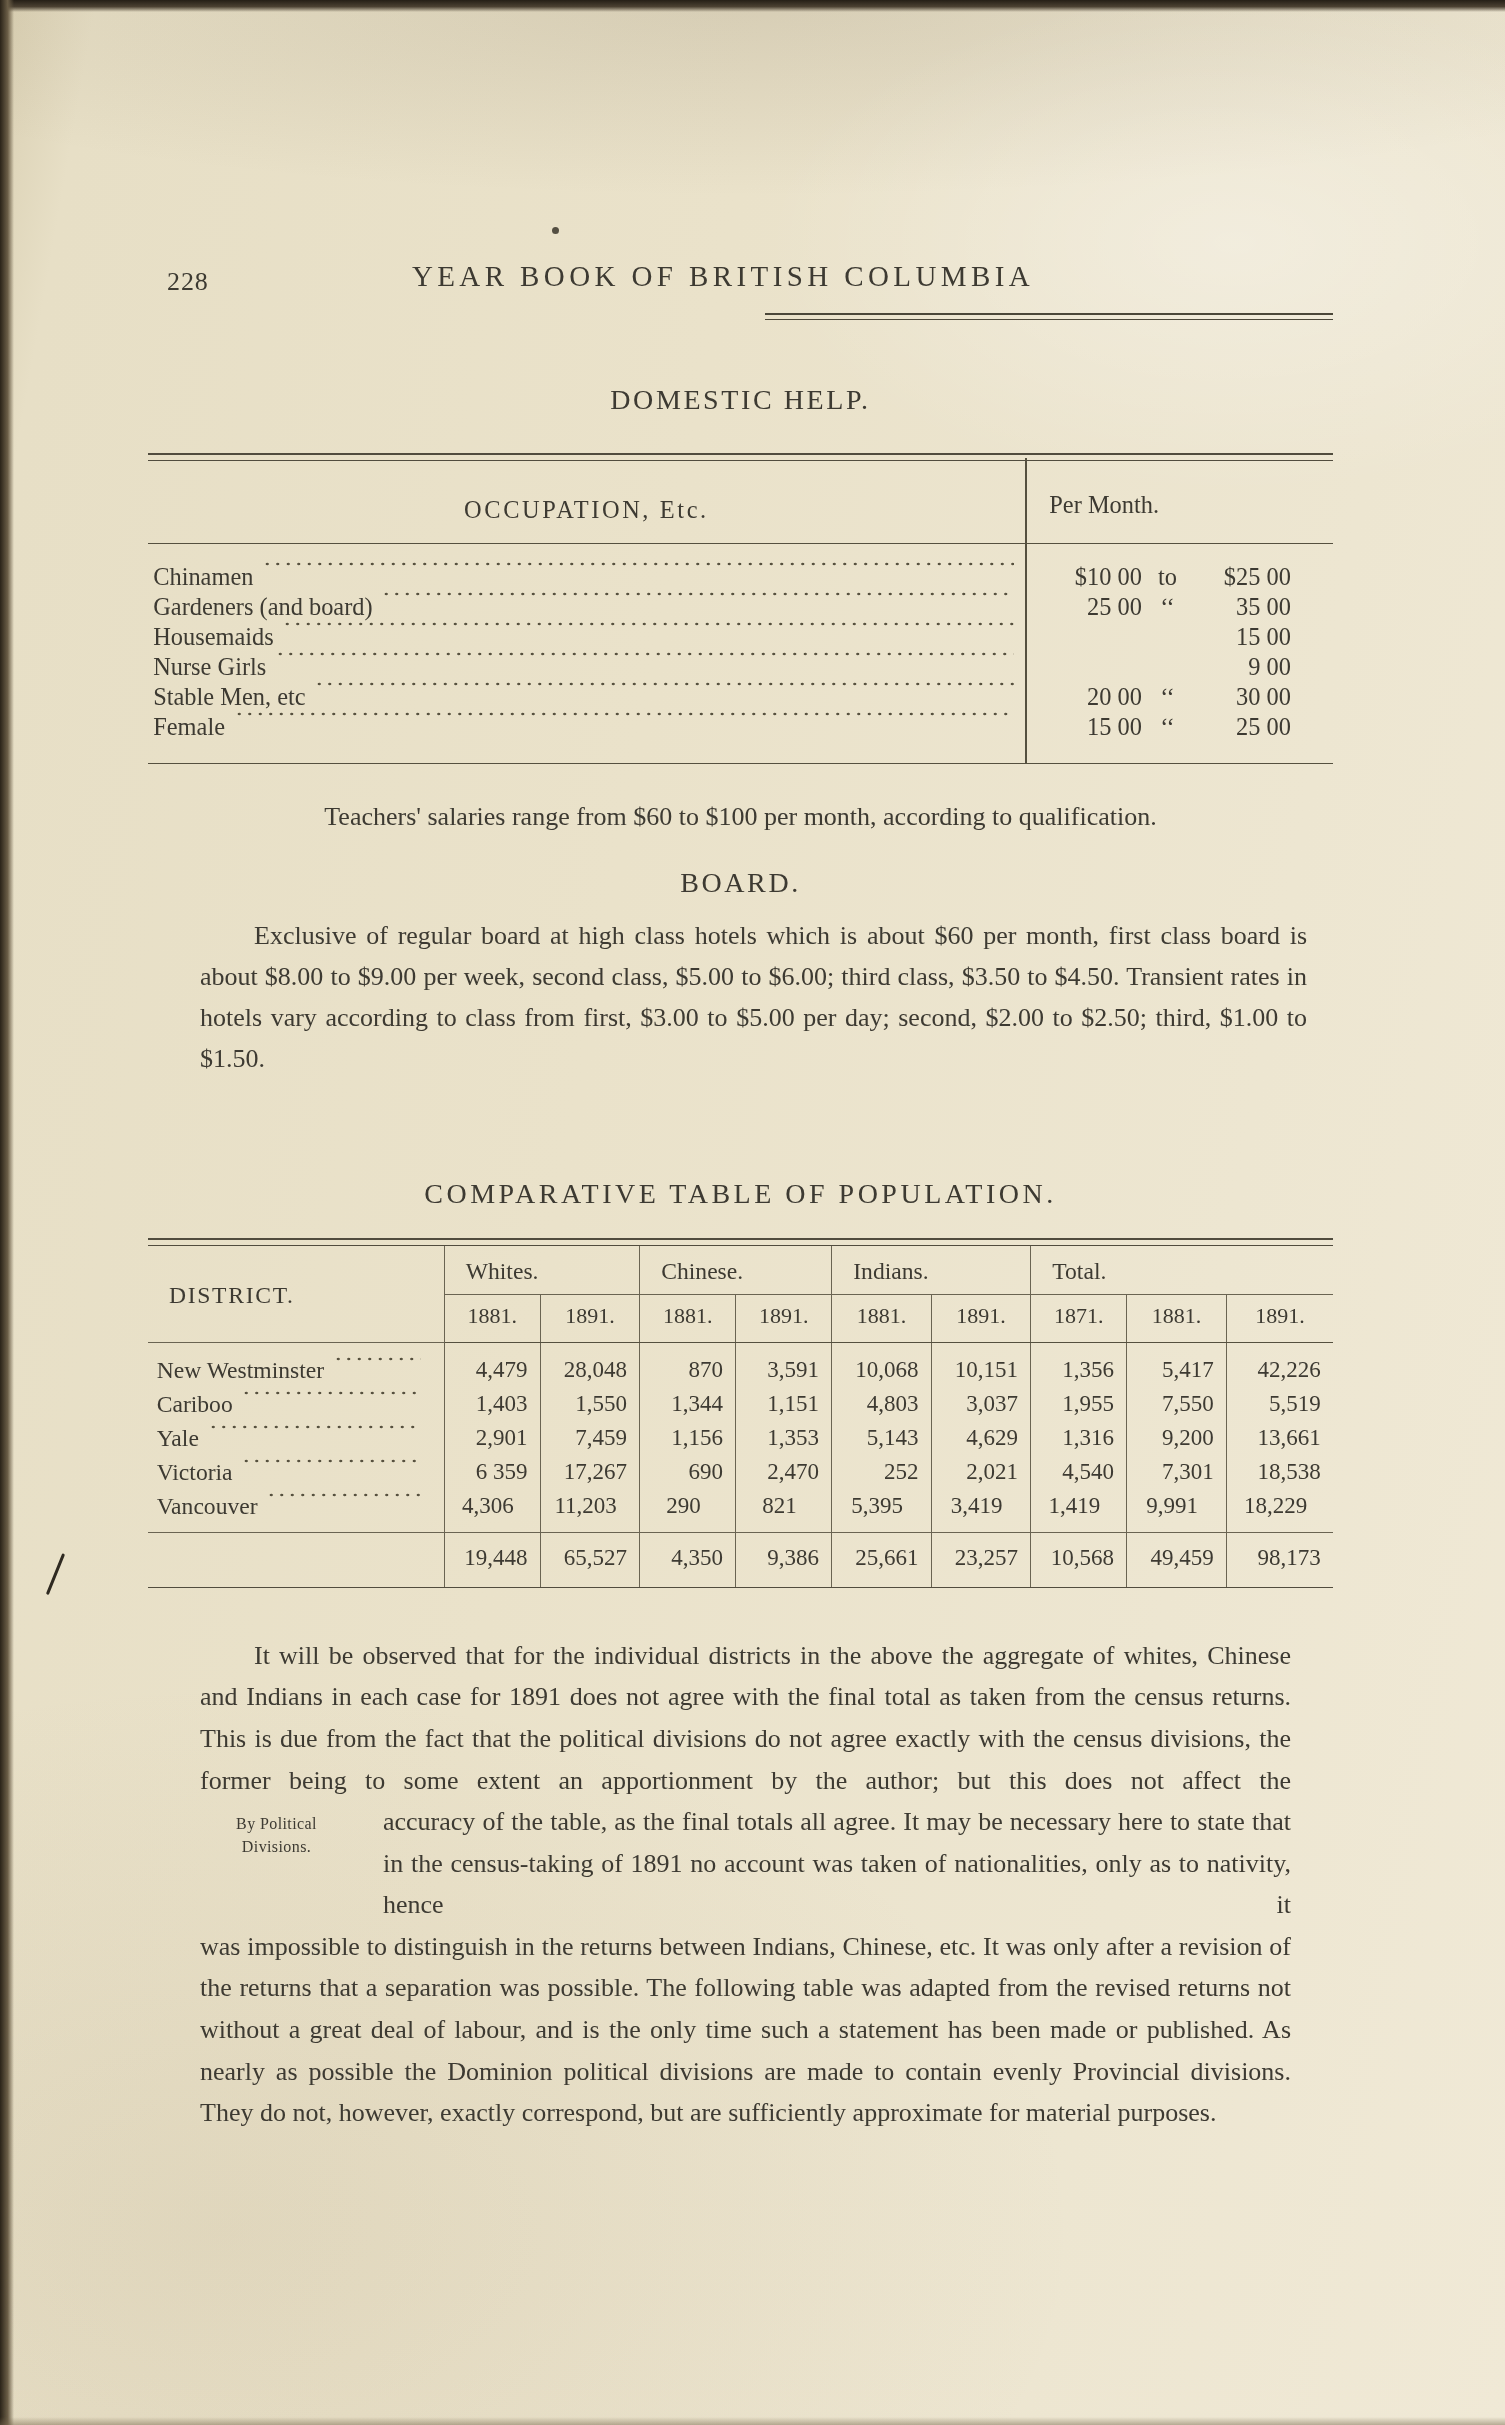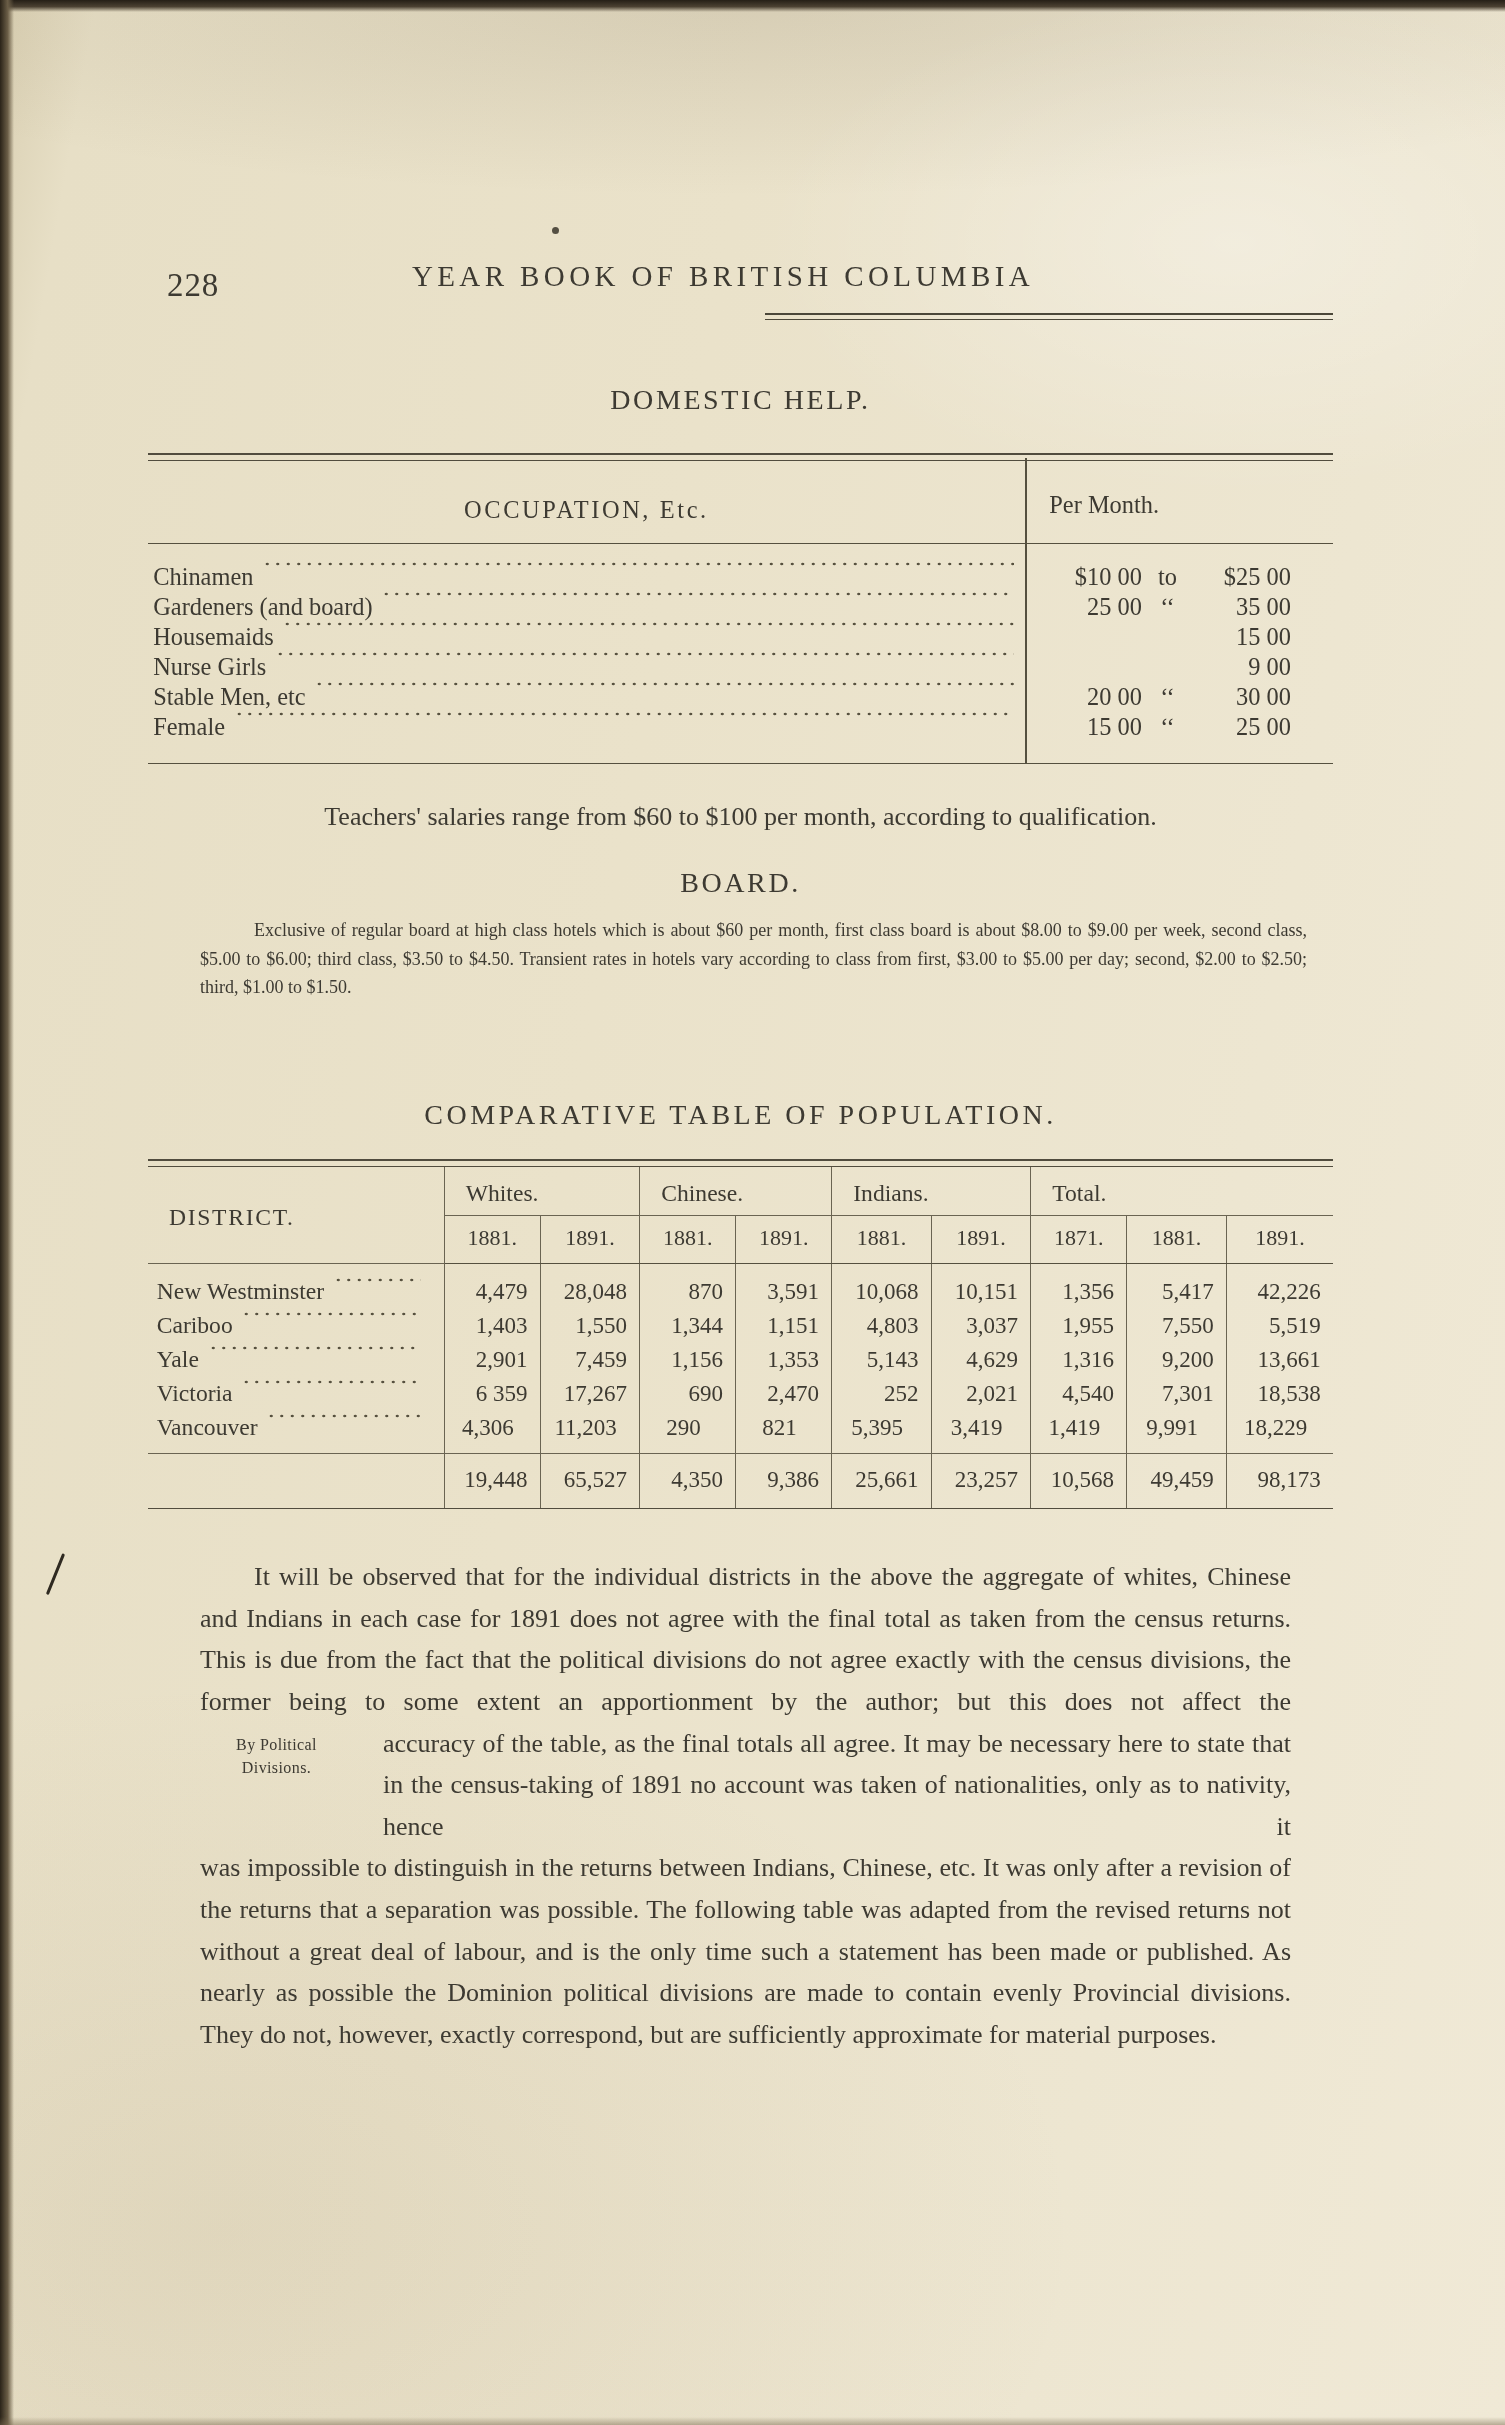--- a/index.html
+++ b/index.html
@@ -21,21 +21,21 @@
     background:linear-gradient(90deg,#2a2318 0%,#6b5e47 55%,rgba(107,94,71,0) 100%);}
   .edge-bottom{position:absolute;bottom:0;left:0;right:0;height:8.7px;
     background:linear-gradient(0deg,rgba(120,105,78,.55),rgba(120,105,78,0));}
   .ink-dot{position:absolute;left:552px;top:227px;width:7px;height:7px;border-radius:50%;background:#3a352a;opacity:.85;}
   .pen-mark{position:absolute;left:54px;top:1552px;width:2.6px;height:44px;background:#2f2a21;transform:rotate(22deg);border-radius:1.7px;}
 
   .content{position:absolute;left:148px;top:260px;width:1185px;}
 
   
   .running-header{position:relative;height:42px;}
-  .page-num{position:absolute;left:19px;top:7px;font-size:33px;letter-spacing:0.9px;}
+  .page-num{position:absolute;left:19px;top:7px;font-size:26px;letter-spacing:0.9px;}
   .running-title{position:absolute;left:0;right:35px;text-align:center;font-size:29px;letter-spacing:4.4px;}
   .header-rule{width:568px;margin:10.5px 0 0 auto;height:4.4px;
     border-top:2.6px solid #4b4739;border-bottom:0.9px solid #4b4739;}
 
   .h-center{text-align:center;font-size:28px;letter-spacing:2.6px;margin:0;font-weight:normal;}
   .h-domestic{margin-top:64px;}
   .h-board{margin-top:35px;}
   .h-population{margin-top:98px;letter-spacing:3.5px;}
 
   .rule-double{height:5.2px;border-top:2.6px solid #514c3e;border-bottom:0.9px solid #514c3e;}
@@ -55,21 +55,21 @@
     background-image:radial-gradient(circle,#57513f 1.5px,transparent 1.7px);
     background-size:10.5px 4.4px;background-repeat:repeat-x;background-position:0 bottom 7.9px;}
   .rate{flex:1;display:flex;box-sizing:border-box;padding-left:14px;}
   .ra{width:103px;text-align:right;}
   .rc{width:51px;text-align:center;}
   .rb{width:98px;text-align:right;}
   .occ-bottom{border-top:1.7px solid #55503f;}
 
   .teachers-note{margin:38px 0 0;text-align:center;font-size:26px;}
 
-  .body-par{margin:17.5px 26px 0 52px;font-size:18px;line-height:1.57;text-align:justify;text-indent:54px;}
+  .body-par{margin:17.5px 26px 0 52px;font-size:26px;line-height:1.57;text-align:justify;text-indent:54px;}
 
   
   .pop-wrap{margin-top:28px;}
   .pop-table{width:100%;border-collapse:collapse;table-layout:fixed;}
   .pop-table th{font-weight:normal;}
   .vb{border-left:0.9px solid #6a6452;}
   .district-h{font-size:23.6px;letter-spacing:1.7px;text-align:center;vertical-align:middle;border-bottom:1.7px solid #55503f;}
   .group-row th{font-size:23.6px;padding:12.2px 5.2px 8.7px;border-bottom:0.9px solid #6a6452;text-align:left;padding-left:21px;}
   .year-row th{font-size:22px;padding:8.7px 3.5px 12.2px;border-bottom:1.7px solid #55503f;text-align:center;}
   .pop-table tbody td{font-size:23px;padding:3.5px 12.2px 3.5px 3.5px;}

